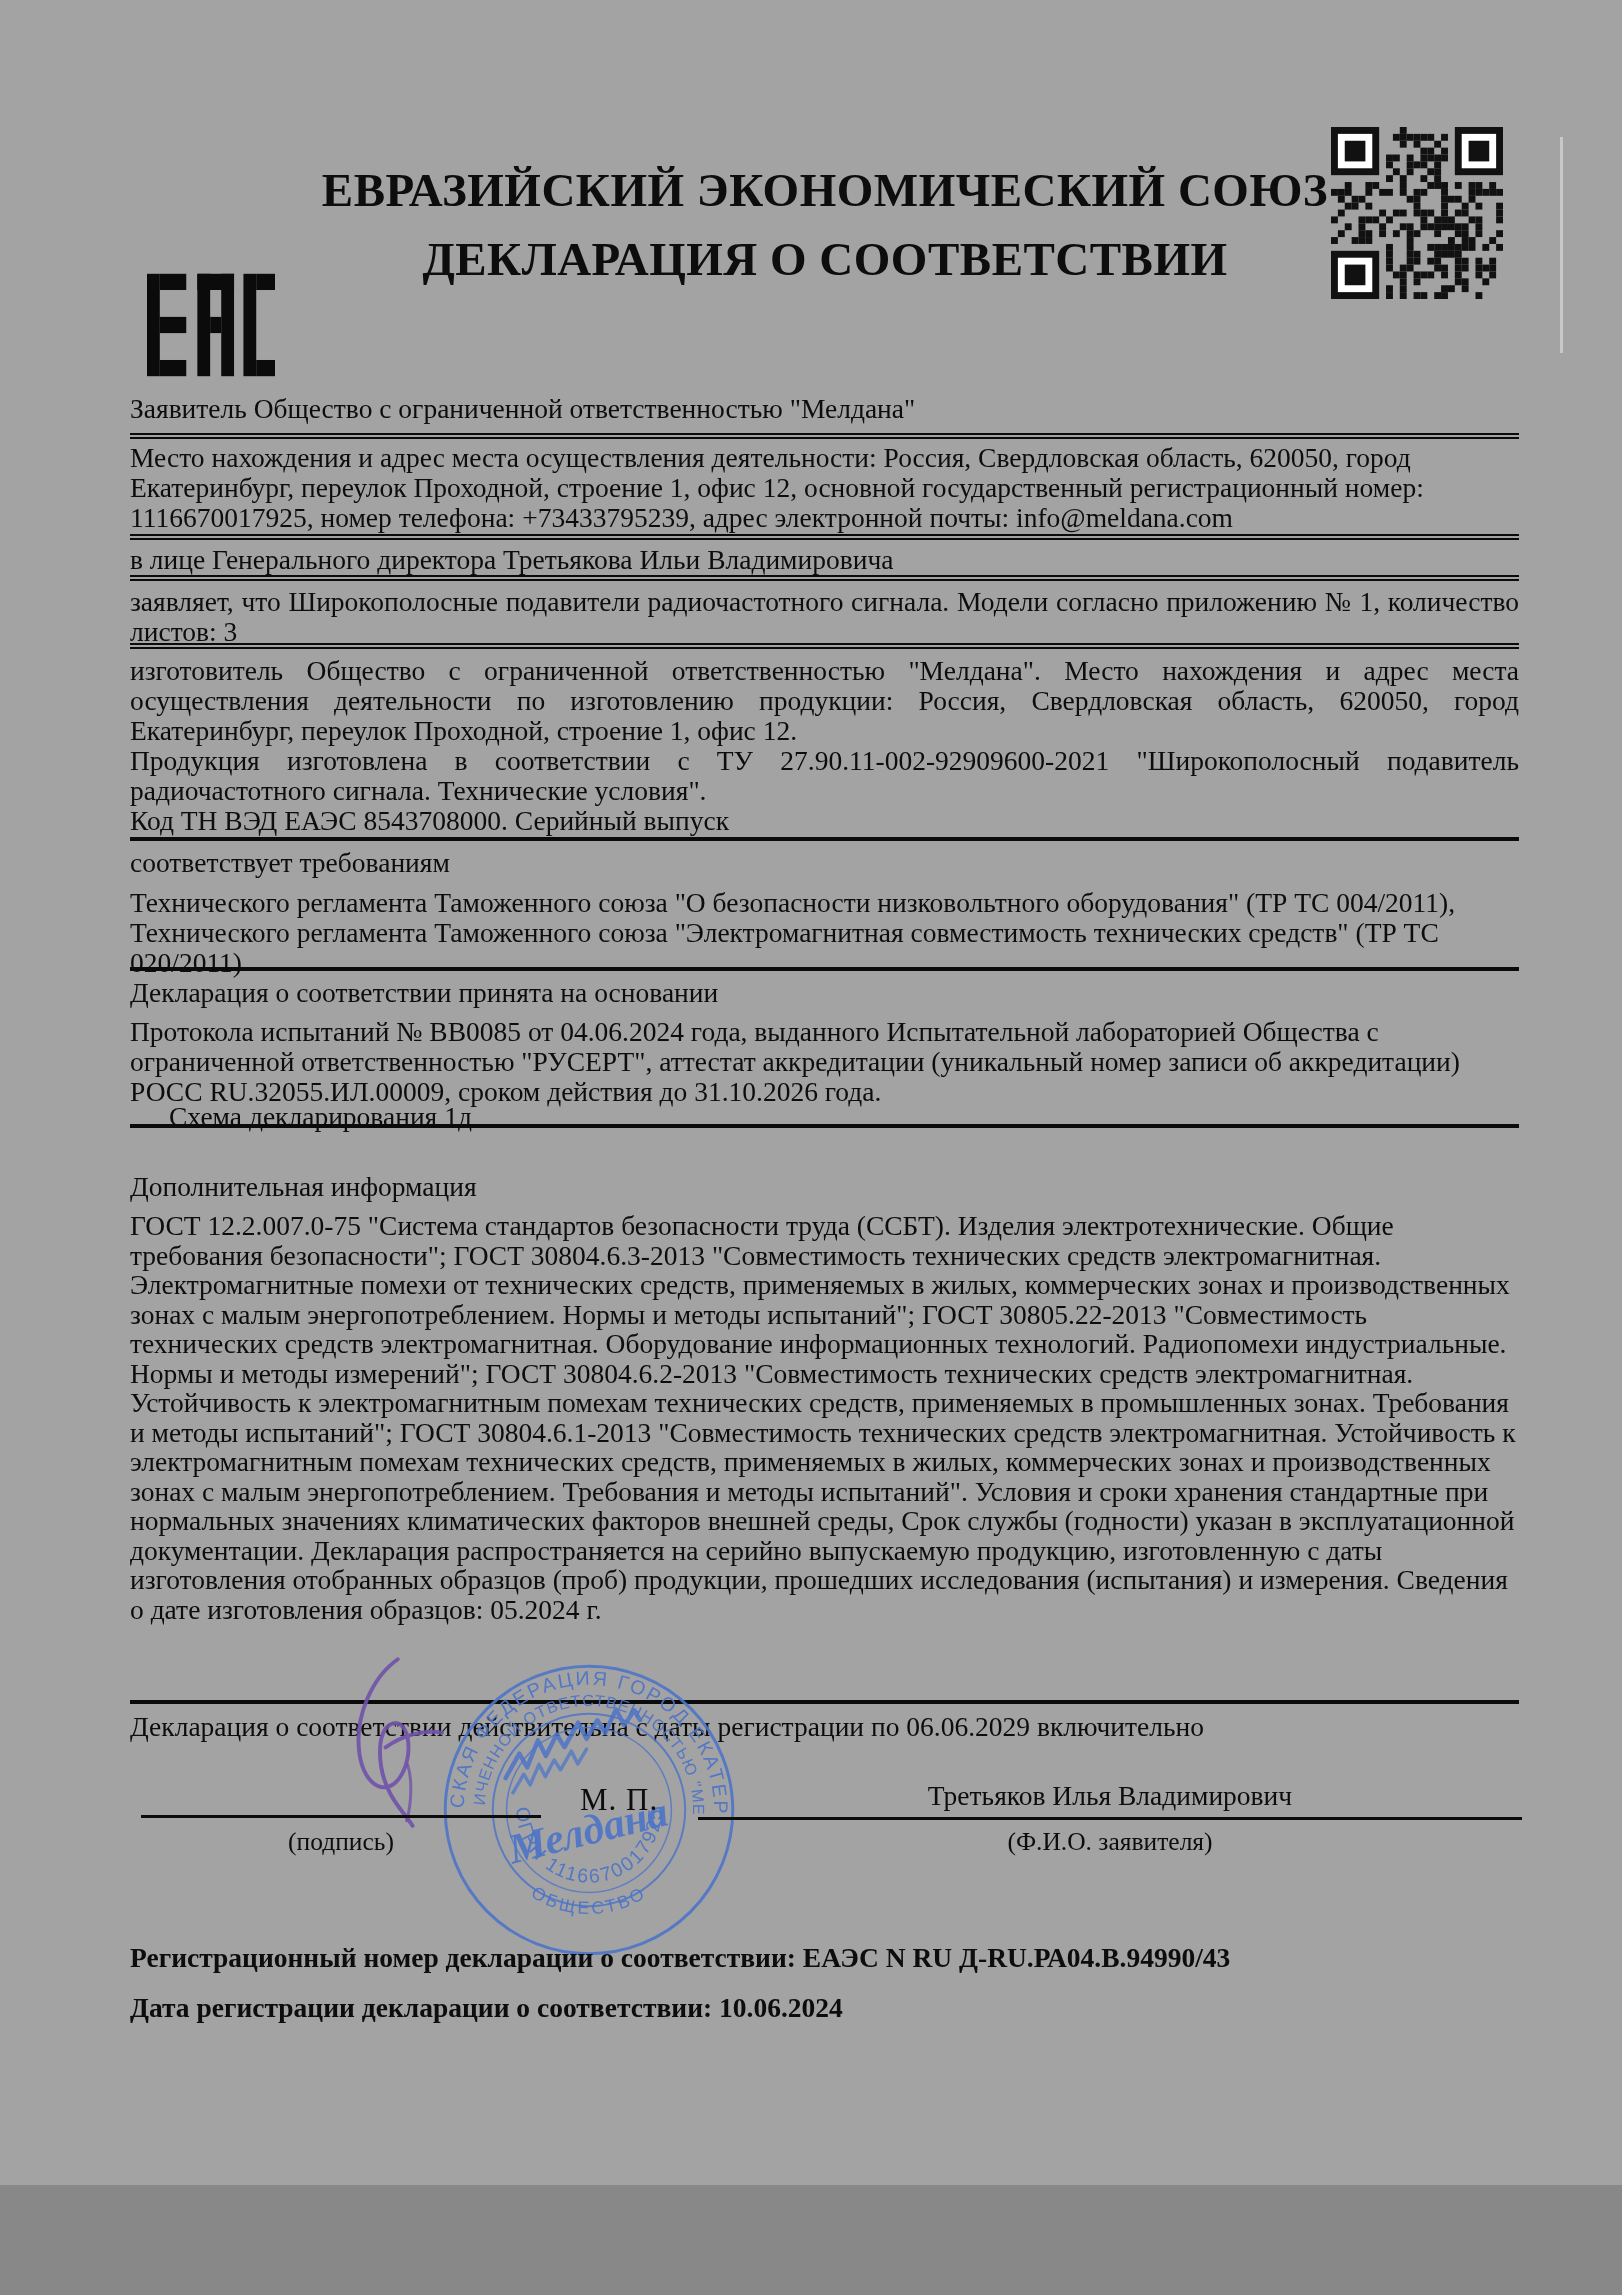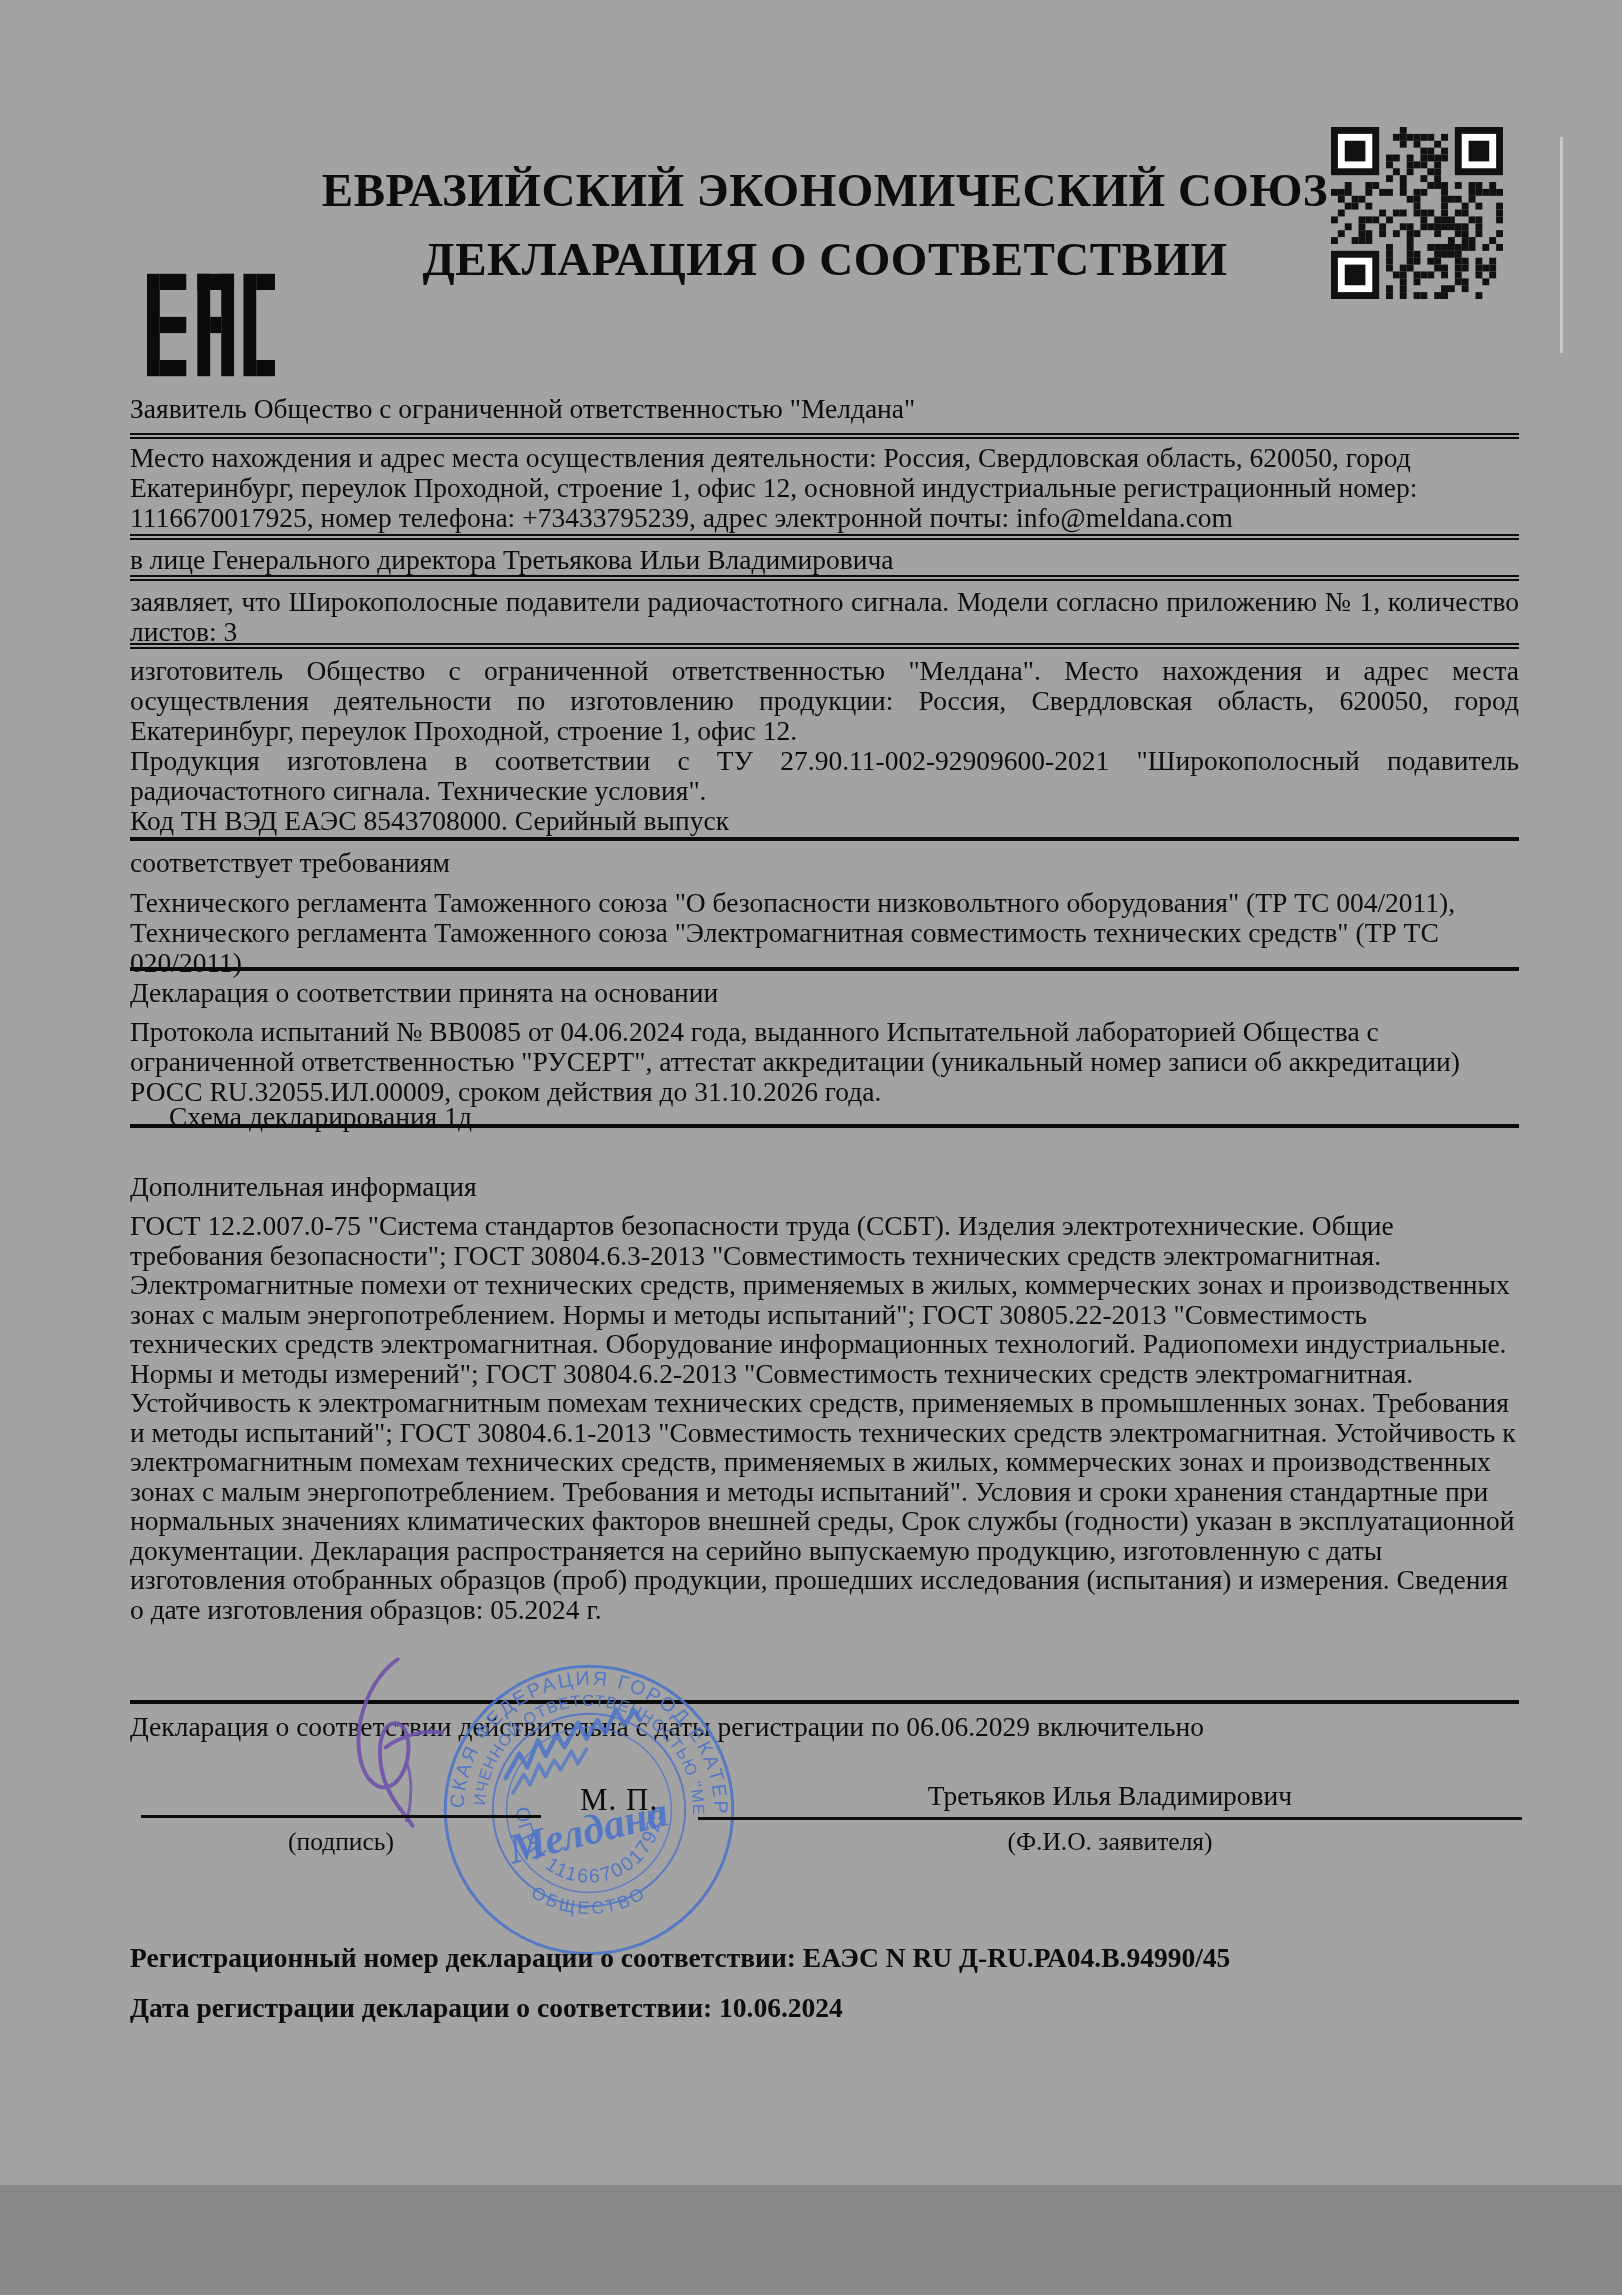--- a/index.html
+++ b/index.html
@@ -276,21 +276,21 @@
 
   <div class="abs scan-streak"></div>
 
   <div class="abs content body-text" style="top:394px;">
     <span class="bold">Заявитель</span>
     <span>Общество с ограниченной ответственностью "Мелдана"</span>
   </div>
 
   <div class="abs rule-double" style="top:433px;"></div>
 
-  <div class="abs content body-text" style="top:443px;">Место нахождения и адрес места осуществления деятельности: Россия, Свердловская область, 620050, город Екатеринбург, переулок Проходной, строение 1, офис 12, основной индустриальные регистрационный номер: 1116670017925, номер телефона: +73433795239, адрес электронной почты: info@meldana.com</div>
+  <div class="abs content body-text" style="top:443px;">Место нахождения и адрес места осуществления деятельности: Россия, Свердловская область, 620050, город Екатеринбург, переулок Проходной, строение 1, офис 12, основной государственный регистрационный номер: 1116670017925, номер телефона: +73433795239, адрес электронной почты: info@meldana.com</div>
 
   <div class="abs rule-double" style="top:534px;"></div>
 
   <div class="abs content body-text" style="top:545px;">
     <span class="bold">в лице</span>
     <span>Генерального директора Третьякова Ильи Владимировича</span>
   </div>
 
   <div class="abs rule-double" style="top:575px;"></div>
 
@@ -373,17 +373,17 @@
 
   <div class="abs mp" style="left:580px;top:1782px;">М. П.</div>
   <div class="abs body-text" style="left:698px;top:1781px;width:824px;text-align:center;">Третьяков Илья Владимирович</div>
 
   <div class="abs sig-line" style="left:141px;top:1815px;width:400px;"></div>
   <div class="abs sig-line" style="left:698px;top:1817px;width:824px;"></div>
 
   <div class="abs caption" style="left:141px;top:1827px;width:400px;">(подпись)</div>
   <div class="abs caption" style="left:698px;top:1827px;width:824px;">(Ф.И.О. заявителя)</div>
 
-  <div class="abs content footer-line" style="top:1942px;">Регистрационный номер декларации о соответствии: ЕАЭС N RU Д-RU.РА04.В.94990/45</div>
+  <div class="abs content footer-line" style="top:1942px;">Регистрационный номер декларации о соответствии: ЕАЭС N RU Д-RU.РА04.В.94990/43</div>
   <div class="abs content footer-line" style="top:1992px;">Дата регистрации декларации о соответствии: 10.06.2024</div>
 
 </div>
 
 
 </body></html>

